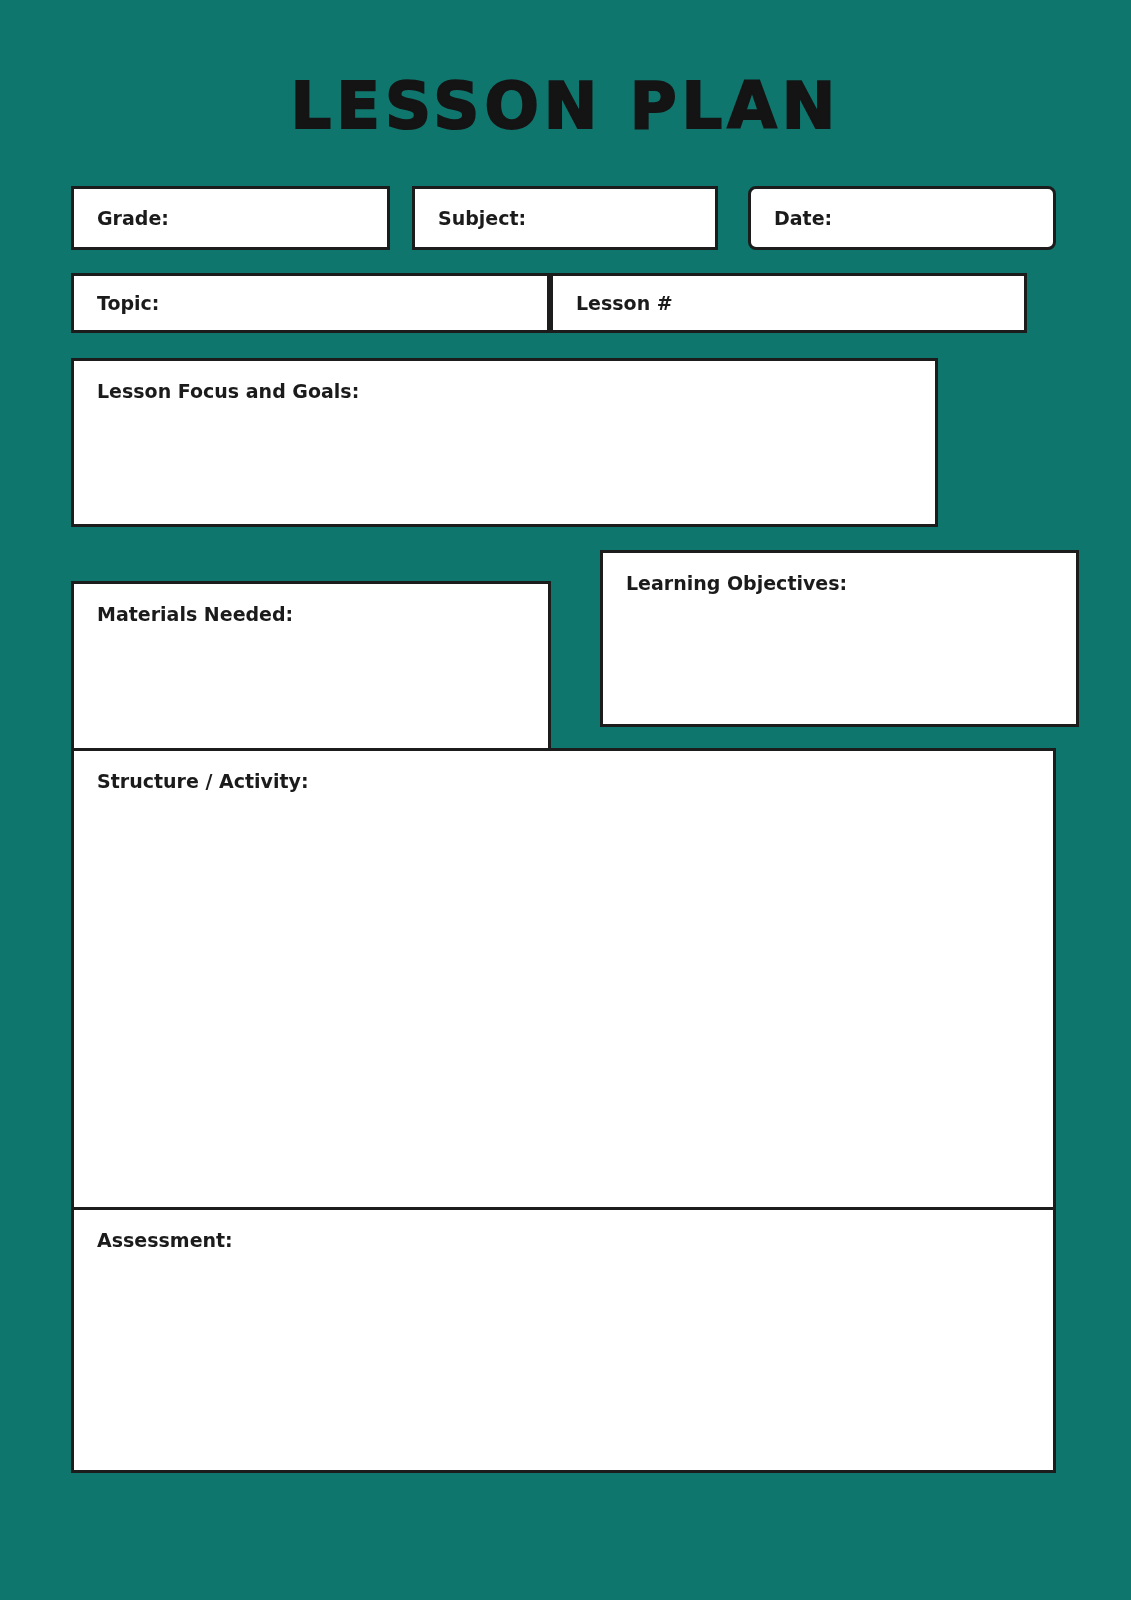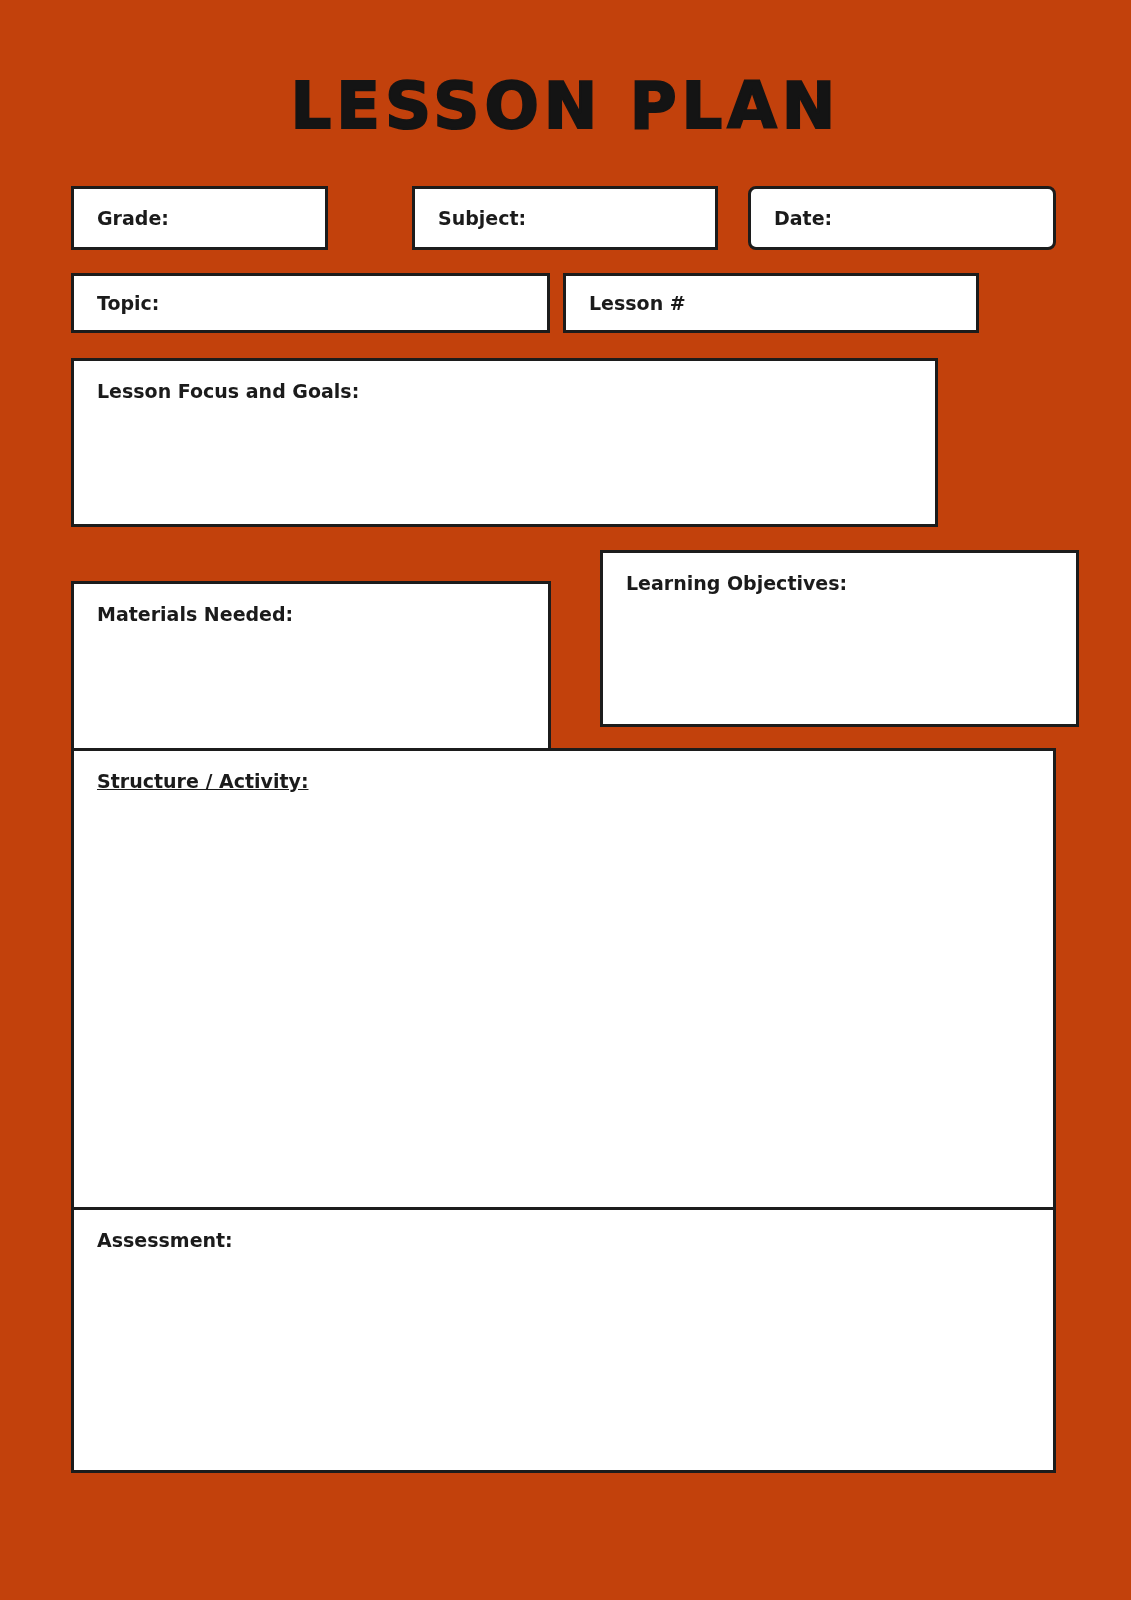--- a/index.html
+++ b/index.html
@@ -4,21 +4,21 @@
 <style>
   html, body {
     margin: 0;
     padding: 0;
     background: #ffffff;
   }
   .page {
     position: relative;
     width: 1131px;
     height: 1600px;
-    background: #c2410c;
+    background: #0f766e;
     font-family: "DejaVu Sans", "Liberation Sans", sans-serif;
     color: #1b1b1b;
     overflow: hidden;
   }
   .title {
     position: absolute;
     top: 74px;
     left: 0;
     right: 0;
     margin: 0;
@@ -55,29 +55,29 @@
     margin-left: 10px;
     flex: 1;
   }
   .big .value {
     display: block;
     margin-left: 0;
     margin-top: 6px;
   }
 
   
-  .f-grade      { left: 71px;  top: 186px;  width: 257px; height: 64px;  }
+  .f-grade      { left: 71px;  top: 186px;  width: 319px; height: 64px;  }
   .f-subject    { left: 412px; top: 186px;  width: 306px; height: 64px; justify-content: center;  }
   .f-date       { left: 748px; top: 186px;  width: 308px; height: 64px; border-radius: 8px;  }
   .f-topic      { left: 71px;  top: 273px;  width: 479px; height: 60px;  }
-  .f-lesson-num { left: 563px; top: 273px;  width: 416px; height: 60px;  }
+  .f-lesson-num { left: 550px; top: 273px;  width: 477px; height: 60px;  }
   .f-focus      { left: 71px;  top: 358px;  width: 867px; height: 169px; }
   .f-materials  { left: 71px;  top: 581px;  width: 480px; height: 177px; }
   .f-objectives { left: 600px; top: 550px;  width: 479px; height: 177px; }
-  .f-structure  { left: 71px;  top: 748px;  width: 985px; height: 490px; text-decoration: underline; }
+  .f-structure  { left: 71px;  top: 748px;  width: 985px; height: 490px; }
   .f-assessment { left: 71px;  top: 1207px; width: 985px; height: 266px; }
 </style>
 </head>
 <body>
 
 <div class="page">
 
   <h1 class="title">LESSON PLAN</h1>
 
   <div class="box small f-grade">

